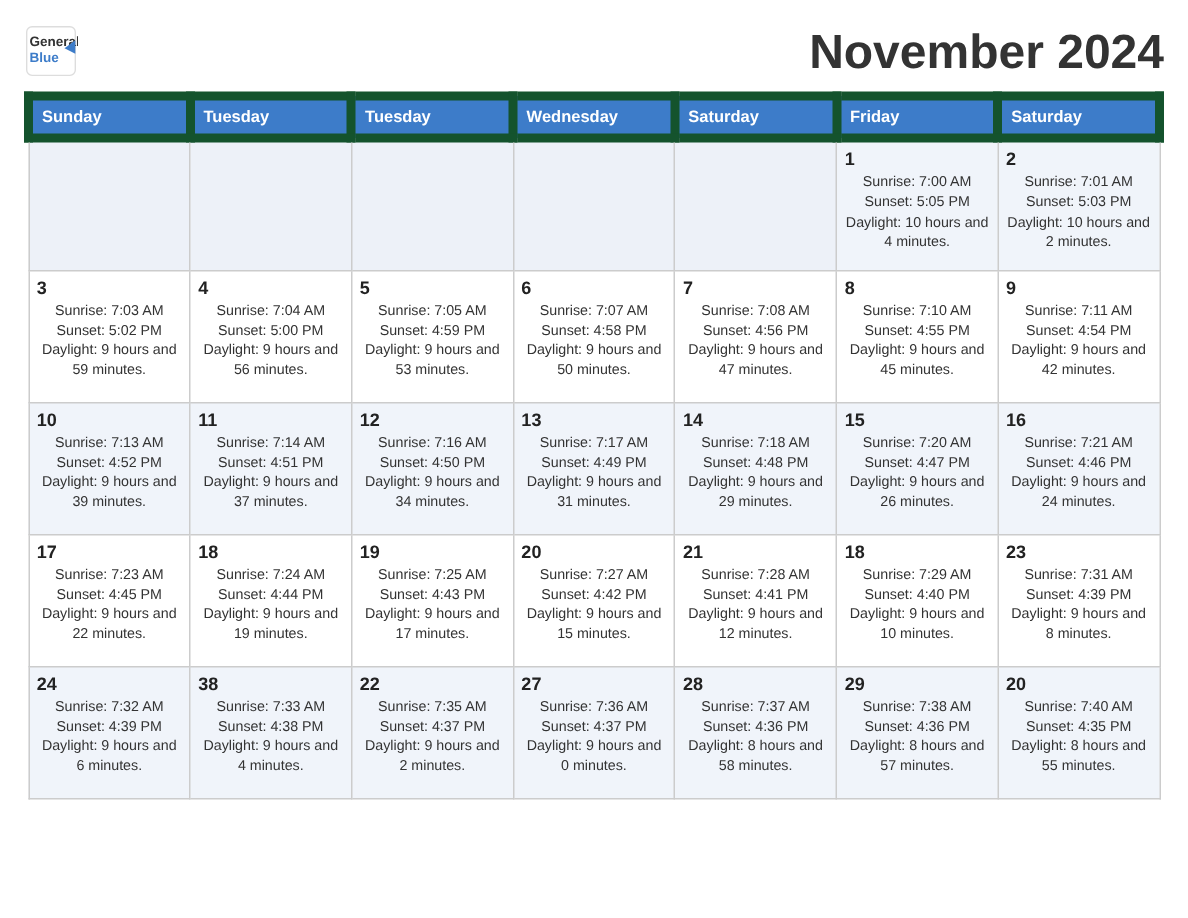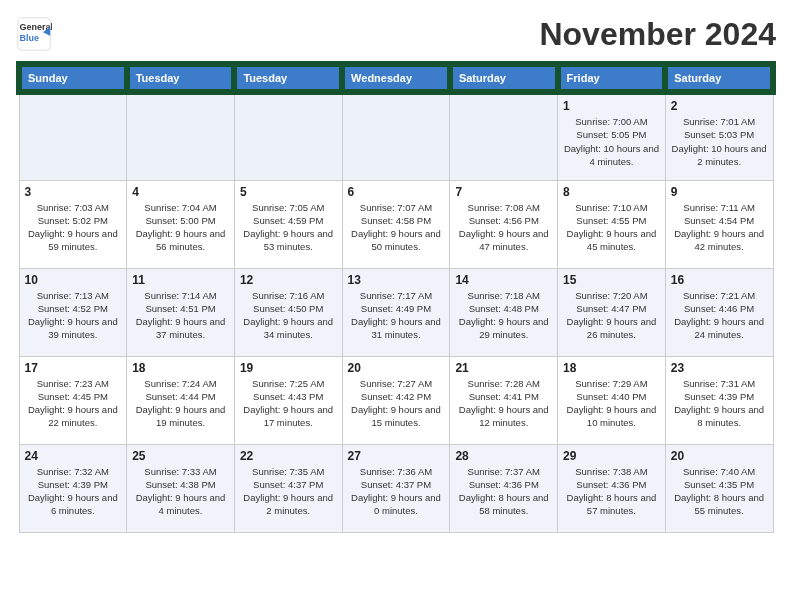--- a/index.html
+++ b/index.html
@@ -289,21 +289,21 @@
       </tr>
       <tr class="row-bg-odd">
         <td>
           <span class="day-number">24</span>
           <div class="day-info">Sunrise: 7:32 AM
 Sunset: 4:39 PM
 Daylight: 9 hours
 and 6 minutes.</div>
         </td>
         <td>
-          <span class="day-number">25</span>
+          <span class="day-number">38</span>
           <div class="day-info">Sunrise: 7:33 AM
 Sunset: 4:38 PM
 Daylight: 9 hours
 and 4 minutes.</div>
         </td>
         <td>
           <span class="day-number">22</span>
           <div class="day-info">Sunrise: 7:35 AM
 Sunset: 4:37 PM
 Daylight: 9 hours

